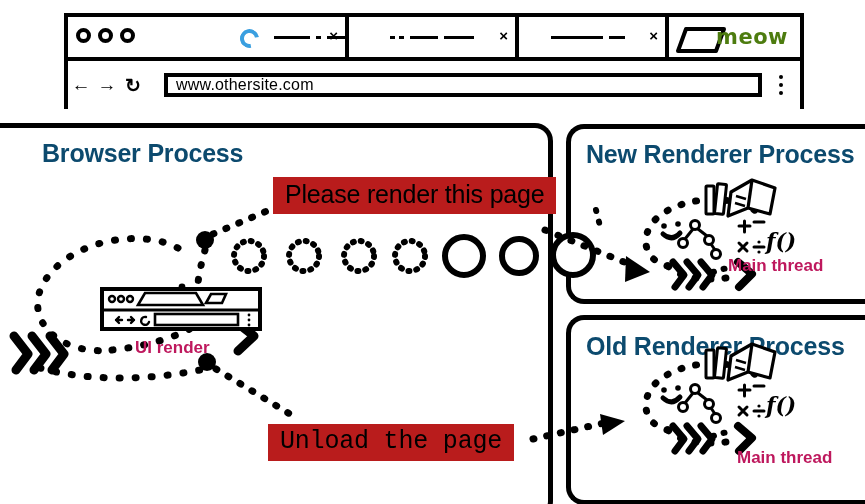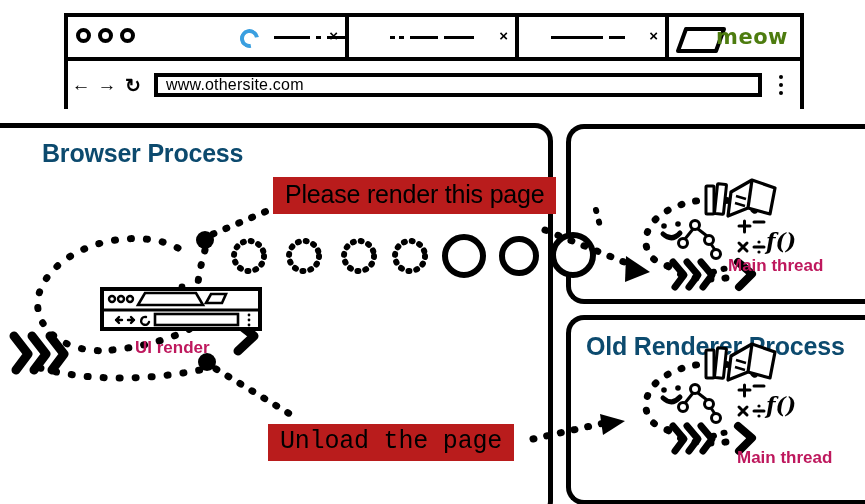--- a/index.html
+++ b/index.html
@@ -34,21 +34,21 @@
     border:4px solid #3a9fe0; border-radius:50%;
     border-right-color:transparent; transform:rotate(35deg);
   }
   .brandlogo{
     position:absolute; right:12px; top:8px; font-size:21px; letter-spacing:.5px;
     font-family:"DejaVu Sans", sans-serif; font-weight:bold; color:#4d7c0f;
   }
   .toolbar{ position:relative; height:48px; display:flex; align-items:center; }
   .navbtn{ font-size:19px; font-weight:bold; width:26px; text-align:center; color:#000; }
   .urlbar{
-    margin-left:8px; flex:1; height:24px; border:4px solid #000; background:#fff;
+    margin-left:18px; flex:1; height:24px; border:4px solid #000; background:#fff;
     display:flex; align-items:center; padding-left:8px;
     font-size:16px; letter-spacing:.2px;
   }
   .kebab{ width:38px; display:flex; flex-direction:column; align-items:center; gap:4px; }
   .kebab i{ width:4px;height:4px;background:#000;border-radius:50%;display:block; }
 
   
   .panel{ position:absolute; border:5px solid #000; background:#fff; }
   #browser-panel{ left:-14px; top:123px; width:567px; height:396px;
                   border-radius:0 18px 18px 0; border-left:none; }
@@ -69,20 +69,21 @@
 </head>
 <body>
 
 <div id="stage">
 
   <div class="panel" id="browser-panel"></div>
   <div class="panel" id="new-panel"></div>
   <div class="panel" id="old-panel"></div>
 
   <div class="panel-title" style="left:42px;  top:139px;">Browser Process</div>
+  <div class="panel-title" style="left:586px; top:140px;">New Renderer Process</div>
   <div class="panel-title" style="left:586px; top:332px;">Old Renderer Process</div>
 
   <svg class="layer" viewBox="0 0 865 504">
     <defs>
       <marker id="tri" viewBox="0 0 10 10" refX="8" refY="5" markerWidth="7" markerHeight="7" orient="auto-start-reverse">
         <path d="M0,0 L10,5 L0,10 z" fill="#000"></path>
       </marker>
     </defs>
 
     <g>

